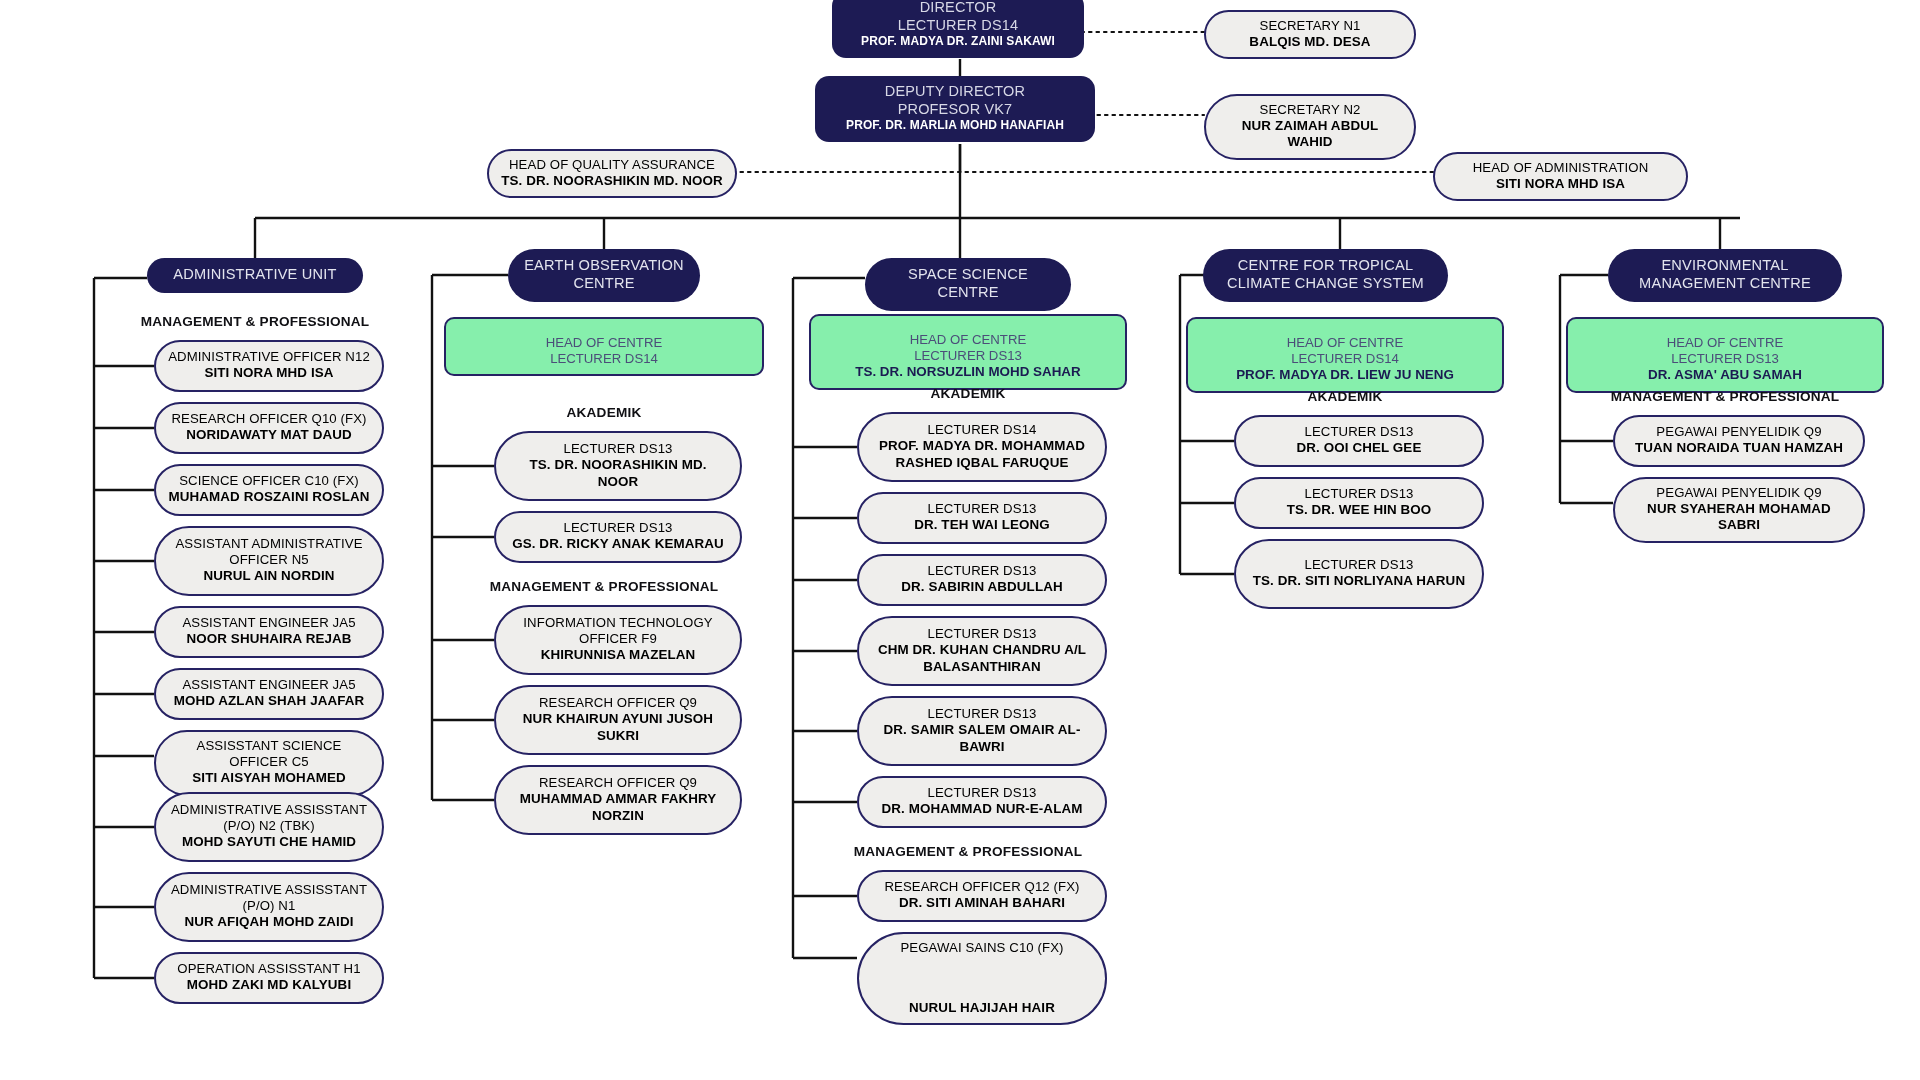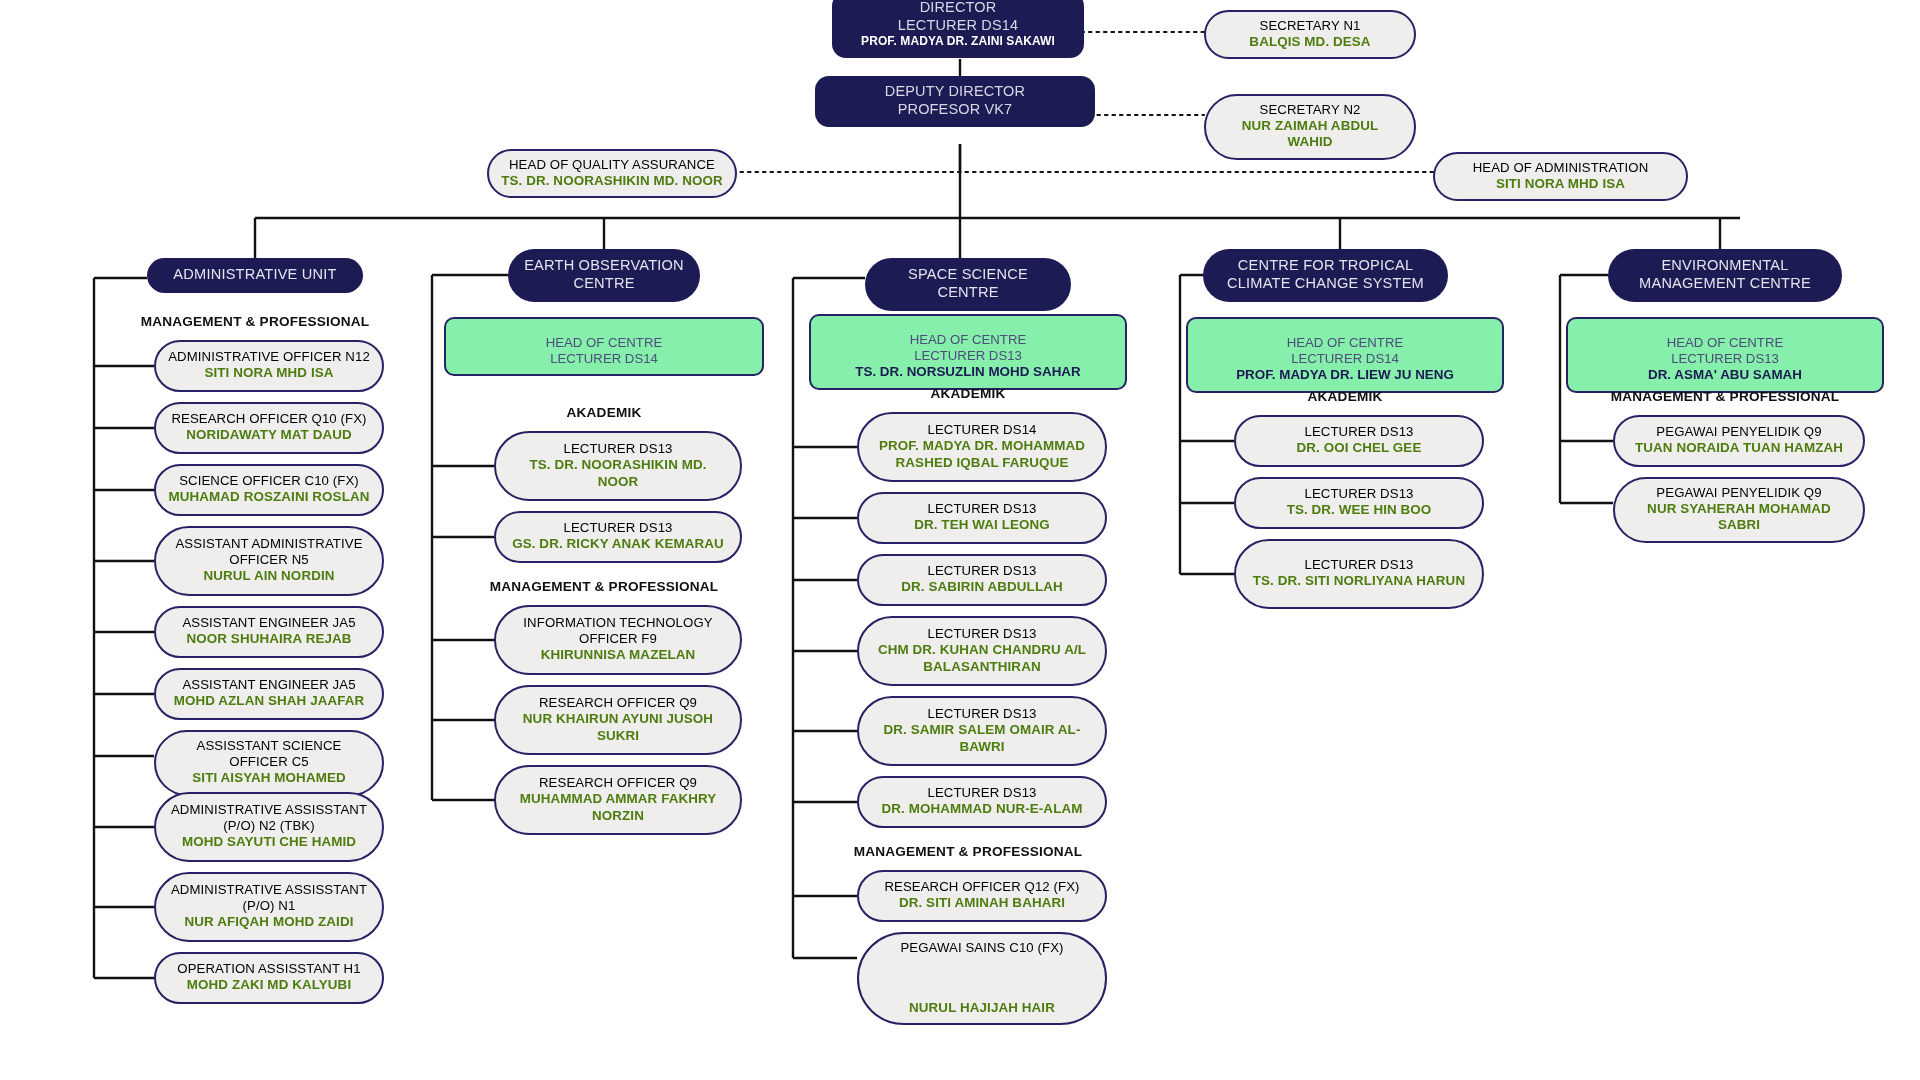--- a/index.html
+++ b/index.html
@@ -70,21 +70,21 @@
     border: 2.2px solid #262263;
     border-radius: 999px;
     padding: 6px 12px 7px 12px;
   }
   .pill .role {
     color: #000000;
     font-size: 13.2px;
     letter-spacing: .1px;
   }
   .pill .person {
-    color: #4d7c0f;
+    color: #000000;
     font-weight: bold;
     font-size: 13.4px;
     letter-spacing: .1px;
   }
   
   .rect {
     background: #86efac;
     border: 2.2px solid #262263;
     border-radius: 10px;
     padding: 16px 10px 7px 10px;
@@ -202,20 +202,21 @@
       <div class="node exec" style="left:832px; top:-8px; width:252px;">
         <div class="exec-accent"></div>
         <div class="role">DIRECTOR</div>
         <div class="role">LECTURER DS14</div>
         <div class="person">PROF. MADYA DR. ZAINI SAKAWI</div>
       </div>
       <div class="node exec" style="left:815px; top:76px; width:280px;">
         <div class="exec-accent"></div>
         <div class="role">DEPUTY DIRECTOR</div>
         <div class="role">PROFESOR VK7</div>
+        <div class="person">PROF. DR. MARLIA MOHD HANAFIAH</div>
       </div>
       <div class="node pill" style="left:1204px; top:10px; width:212px;">
         <div class="role">SECRETARY N1</div>
         <div class="person">BALQIS MD. DESA</div>
       </div>
       <div class="node pill" style="left:1204px; top:94px; width:212px;">
         <div class="role">SECRETARY N2</div>
         <div class="person">NUR ZAIMAH ABDUL WAHID</div>
       </div>
       <div class="node pill" style="left:487px; top:149px; width:250px;">

